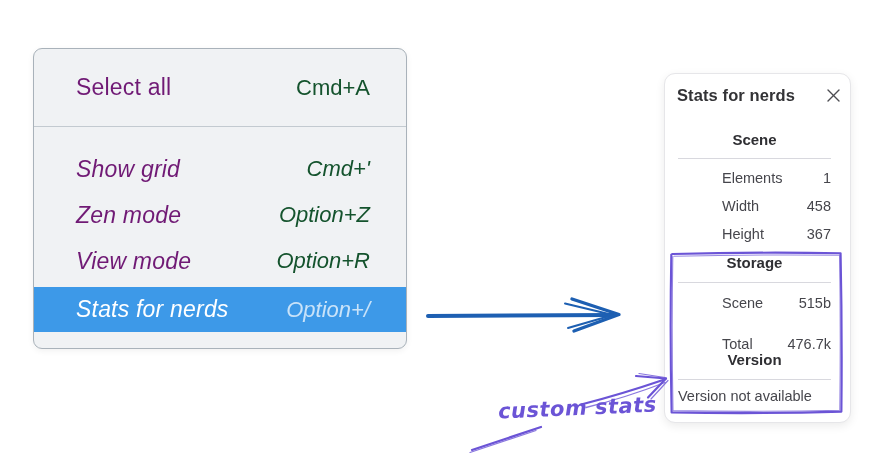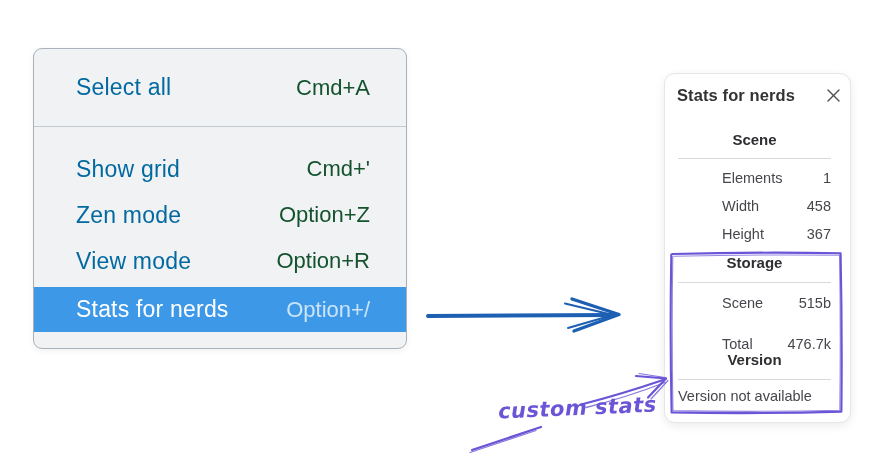--- a/index.html
+++ b/index.html
@@ -28,33 +28,33 @@
   }
   .menu-section-top {
     height: 77px;
     display: flex;
     align-items: center;
   }
   .menu-separator {
     height: 0;
     border-top: 1px solid #c3cad0;
   }
-  .menu-section-bottom { padding-top: 19px; }
+  .menu-section-bottom { padding-top: 19px; font-style: italic; }
   .menu-item {
     height: 46px;
     display: flex;
     align-items: center;
     justify-content: space-between;
     padding: 0 36px 0 42px;
     font-size: 23px;
     width: 100%;
     box-sizing: border-box;
     cursor: default;
   }
-  .mi-label { color: #0369a1; letter-spacing: 0.2px; }
+  .mi-label { color: #701a75; letter-spacing: 0.2px; }
   .mi-shortcut { color: #14532d; font-size: 22px; }
   .menu-item.highlighted {
     background: #3d99e8;
     margin-top: 3px;
     height: 45px;
   }
   .menu-item.highlighted .mi-label { color: #ffffff; }
   .menu-item.highlighted .mi-shortcut { color: rgba(255,255,255,0.72); }
 
   

